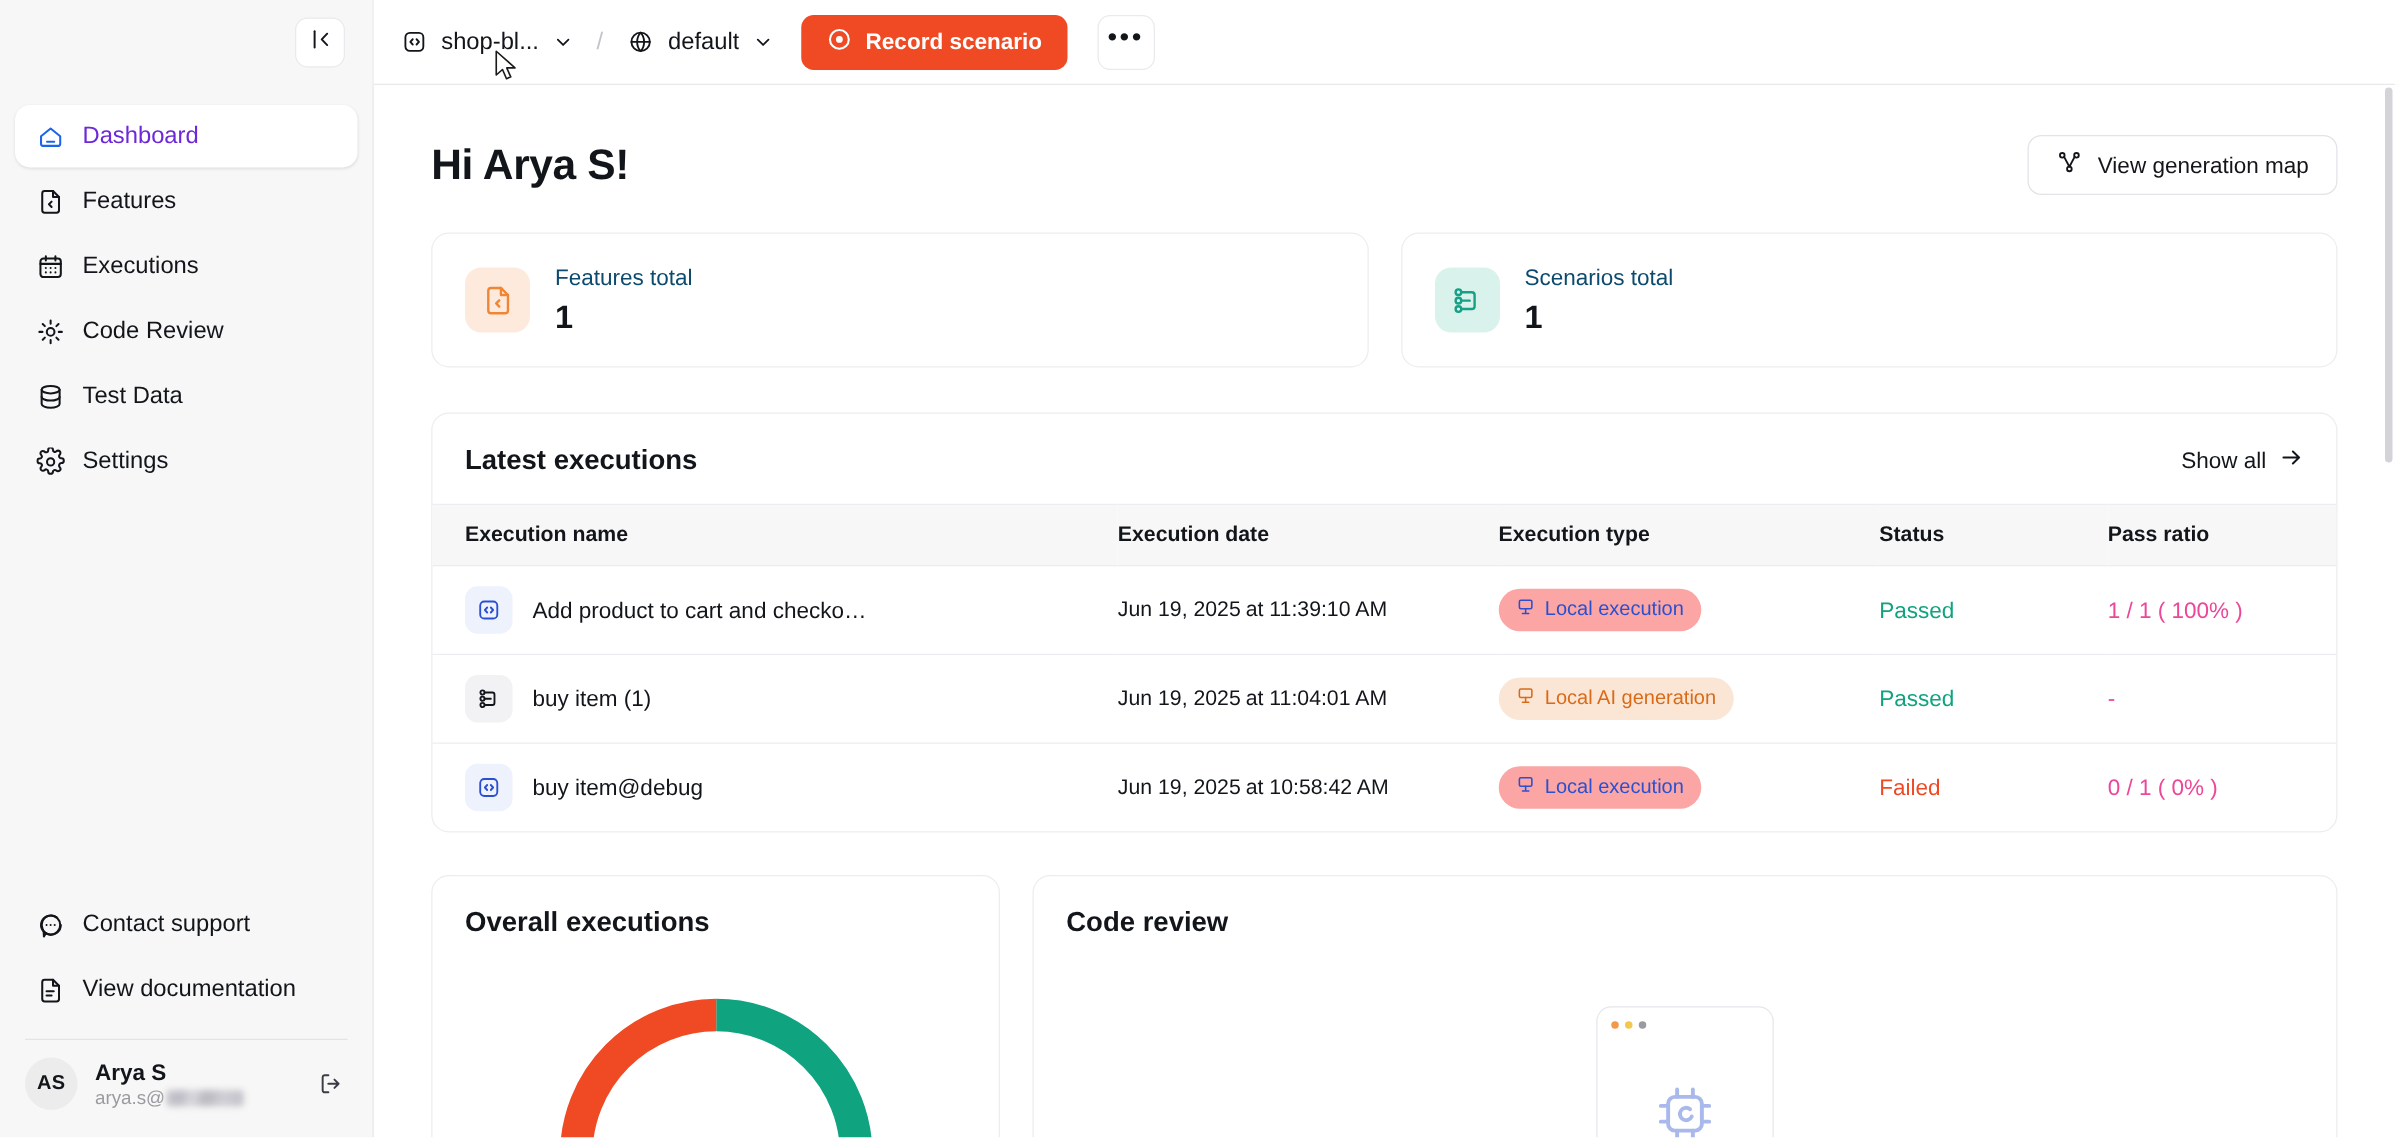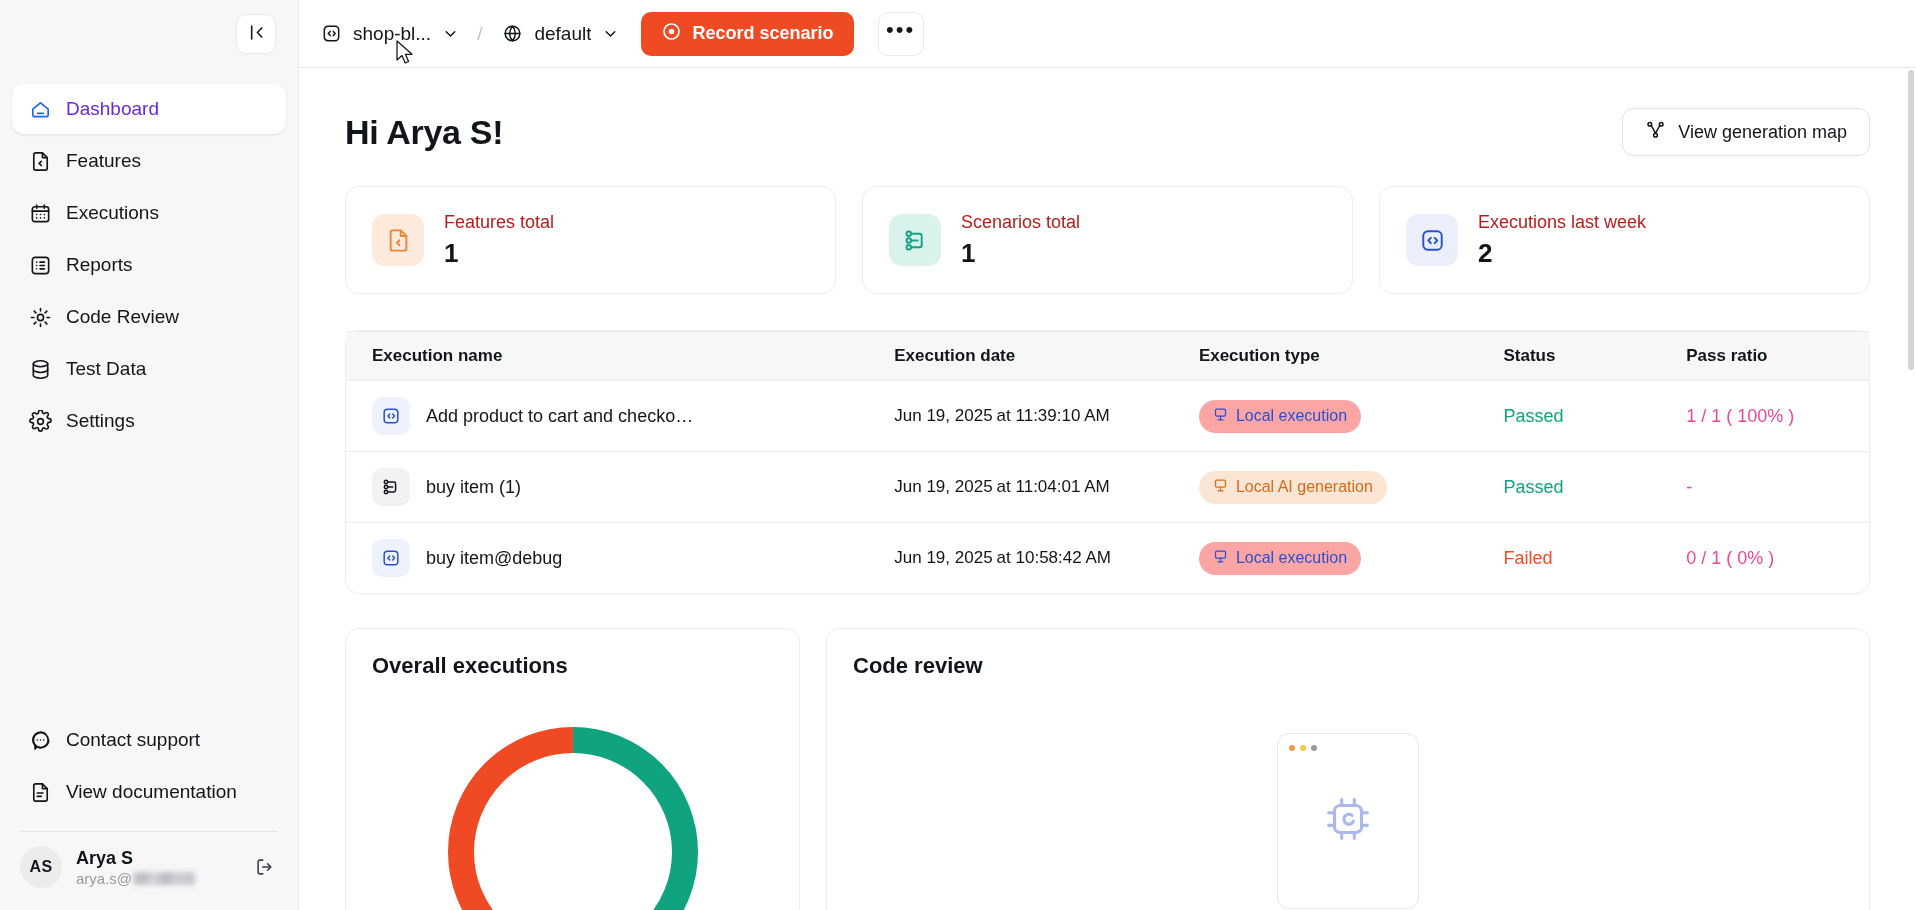--- a/index.html
+++ b/index.html
@@ -135,21 +135,21 @@
   .stats { display: flex; gap: 26px; margin-bottom: 36px; }
   .stat-card {
     flex: 1 1 0; height: 108px;
     border: 1px solid #ededf1; border-radius: 14px;
     background: #fff;
     display: flex; align-items: center; gap: 20px;
     padding: 0 26px;
   }
   .stat-ico { width: 52px; height: 52px; border-radius: 13px; display: flex; align-items: center; justify-content: center; flex: 0 0 52px; }
   .stat-text { display: flex; flex-direction: column; gap: 5px; }
-  .stat-label { font-size: 18px; color: #b91c1c; }
+  .stat-label { font-size: 18px; color: #0c4a6e; }
   .stat-value { font-size: 26px; font-weight: bold; color: #12151a; }
 
   .panel { border: 1px solid #ededf1; border-radius: 14px; background: #fff; }
 
   .panel-head {
     display: flex; align-items: center; justify-content: space-between;
     padding: 24px 26px 22px 26px;
   }
   .panel-title { font-size: 22px; font-weight: bold; }
   .show-all { display: flex; align-items: center; gap: 10px; font-size: 18px; color: #12151a; cursor: pointer; }
@@ -259,29 +259,20 @@
         <span class="nav-icon">
           <svg width="23" height="23" viewBox="0 0 24 24" fill="none" stroke="#12151a" stroke-width="1.7" stroke-linecap="round" stroke-linejoin="round">
             <rect x="3.5" y="5" width="17" height="15.5" rx="2.5"></rect>
             <path d="M3.5 9.5h17M8 3.2v3.4M16 3.2v3.4"></path>
             <path d="M8 13h.01M12 13h.01M16 13h.01M8 16.6h.01M12 16.6h.01M16 16.6h.01"></path>
           </svg>
         </span>
         <span>Executions</span>
       </div>
 
-      <div class="nav-item">
-        <span class="nav-icon">
-          <svg width="23" height="23" viewBox="0 0 24 24" fill="none" stroke="#12151a" stroke-width="1.7" stroke-linecap="round" stroke-linejoin="round">
-            <rect x="3.5" y="3.5" width="17" height="17" rx="3"></rect>
-            <path d="M8 8.5h.01M8 12h.01M8 15.5h.01M11.5 8.5H16M11.5 12H16M11.5 15.5H16"></path>
-          </svg>
-        </span>
-        <span>Reports</span>
-      </div>
 
       <div class="nav-item">
         <span class="nav-icon">
           <svg width="23" height="23" viewBox="0 0 24 24" fill="none" stroke="#12151a" stroke-width="1.7" stroke-linecap="round" stroke-linejoin="round">
             <circle cx="12" cy="12" r="3.2"></circle>
             <path d="M12 2.6v2.6M12 18.8v2.6M21.4 12h-2.6M5.2 12H2.6M18.6 5.4l-1.8 1.8M7.2 16.8l-1.8 1.8M18.6 18.6l-1.8-1.8M7.2 7.2 5.4 5.4"></path>
           </svg>
         </span>
         <span>Code Review</span>
       </div>
@@ -455,35 +446,34 @@
                 <circle cx="6" cy="18" r="2"></circle>
               <path d="M8 6h7.5a2 2 0 0 1 2 2v8a2 2 0 0 1-2 2H8M8 12h6"></path>
             </svg>
           </div>
           <div class="stat-text">
             <span class="stat-label">Scenarios total</span>
             <span class="stat-value">1</span>
           </div>
         </div>
 
-        <div class="stat-card">
-          <div class="stat-ico" style="background:#eaeffb">
-            <svg width="27" height="27" viewBox="0 0 24 24" fill="none" stroke="#2a50cf" stroke-width="1.7" stroke-linecap="round" stroke-linejoin="round">
-              <rect x="3.8" y="3.8" width="16.4" height="16.4" rx="4"></rect>
-              <path d="M10.5 9.6 8.3 12l2.2 2.4M14 9.6 16.2 12 14 14.4"></path>
-            </svg>
-          </div>
-          <div class="stat-text">
-            <span class="stat-label">Executions last week</span>
-            <span class="stat-value">2</span>
-          </div>
+      </div>
+
+      <div class="panel">
+        <div class="panel-head">
+          <span class="panel-title">Latest executions</span>
+          <span class="show-all">
+            <span>Show all</span>
+            <span>
+              <svg width="20" height="20" viewBox="0 0 24 24" fill="none" stroke="#12151a" stroke-width="1.9" stroke-linecap="round" stroke-linejoin="round">
+                  <path d="M4.5 12h15M13.6 6.2l5.9 5.8-5.9 5.8"></path>
+                </svg>
+            </span>
+          </span>
         </div>
-      </div>
-
-      <div class="panel">
 
         <table class="exec">
           <thead>
             <tr>
               <th class="c-name">Execution name</th>
               <th class="c-date">Execution date</th>
               <th class="c-type">Execution type</th>
               <th class="c-status">Status</th>
               <th class="c-ratio">Pass ratio</th>
             </tr>

